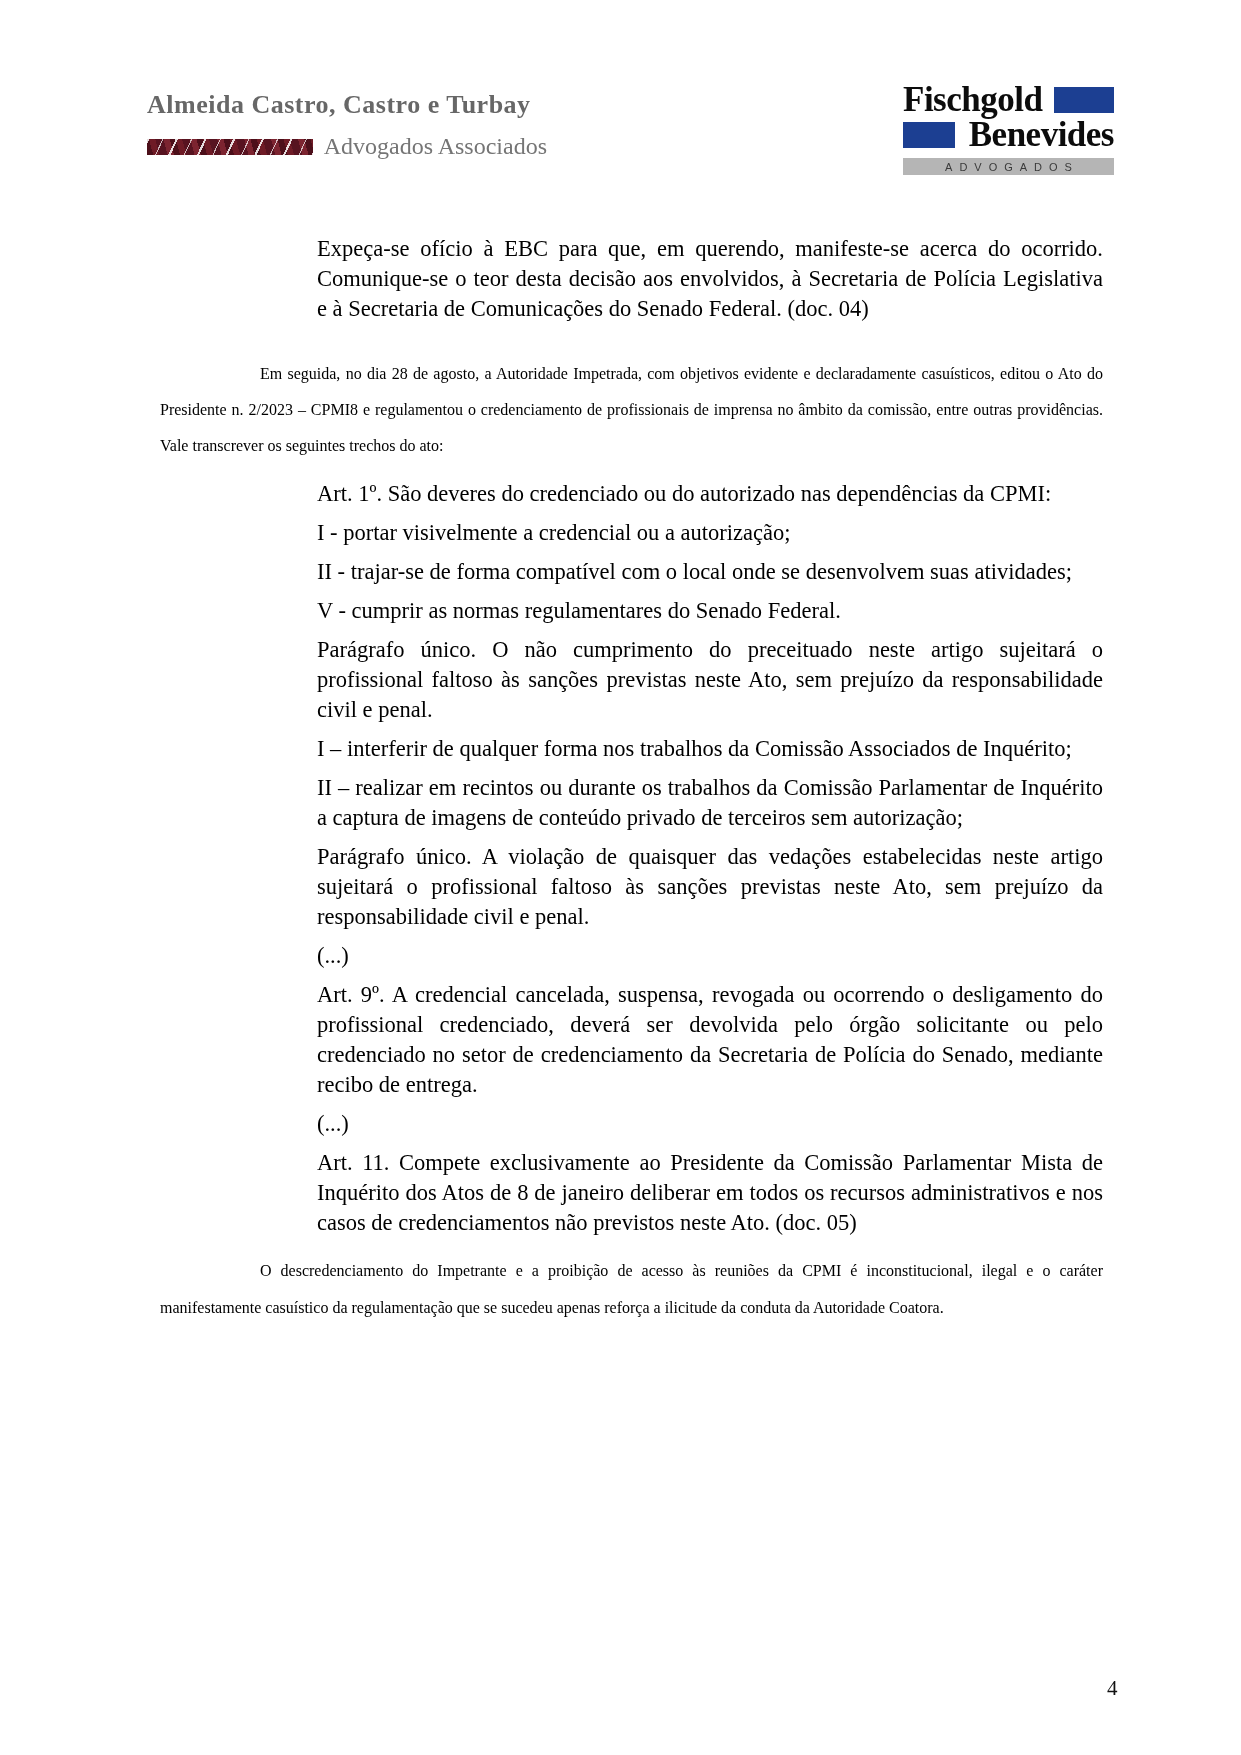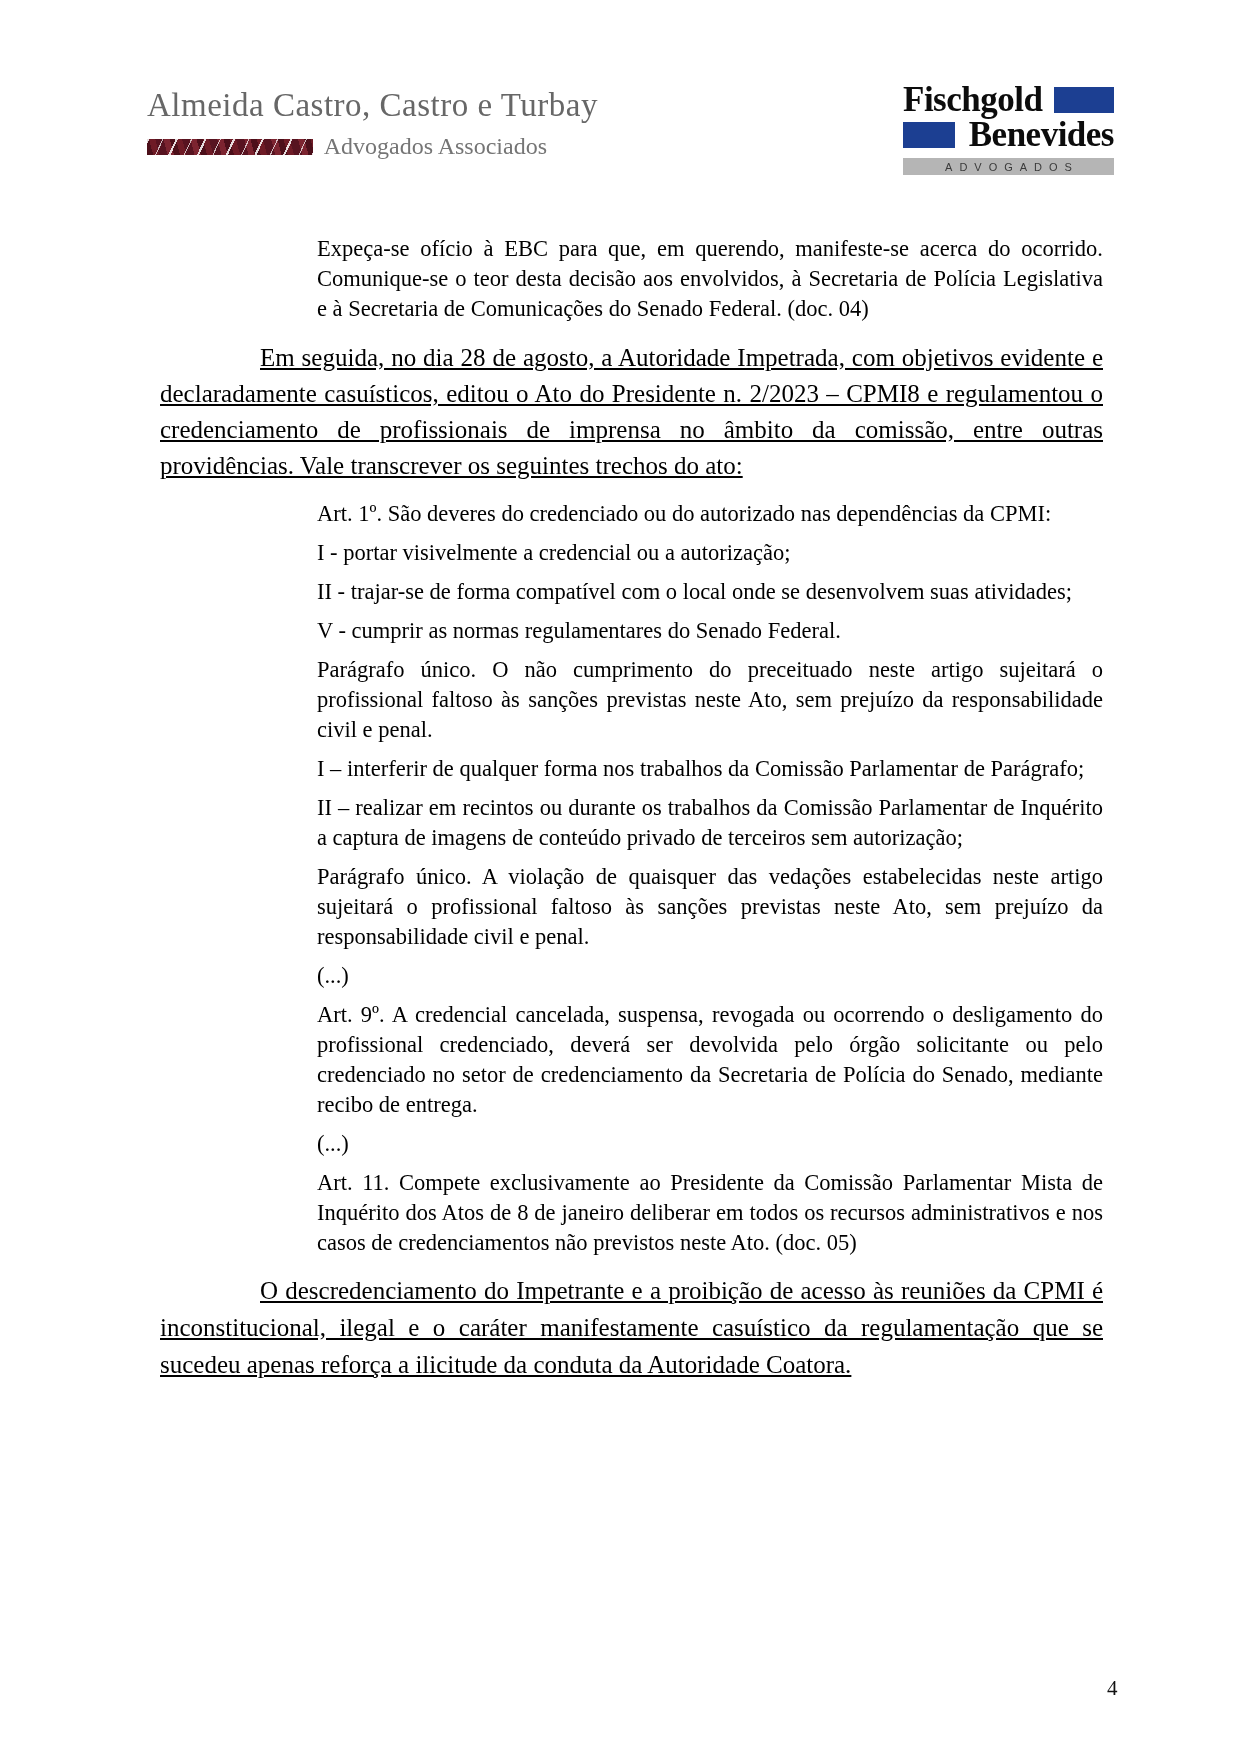--- a/index.html
+++ b/index.html
@@ -15,25 +15,26 @@
   }
 
   
   .logo-left {
     position: absolute;
     top: 88px;
     left: 147px;
     width: 400px;
   }
   .logo-left .firm-title {
-    font-size: 33px;
+    font-size: 26px;
     line-height: 34px;
     color: #676767;
     letter-spacing: 0.5px;
     white-space: nowrap;
+    font-weight: bold;
   }
   .logo-left .firm-subrow {
     display: flex;
     align-items: center;
     margin-top: 11px;
     gap: 11px;
   }
   .marble-bar {
     width: 172px;
     height: 16px;
@@ -94,26 +95,25 @@
     left: 160px;
     width: 943px;
   }
   .quote {
     margin: 0 0 12px 157px;
     font-size: 22.5px;
     line-height: 30px;
     text-align: justify;
   }
   .bodypara {
-    font-size: 25px;
+    font-size: 16px;
     line-height: 36px;
     text-align: justify;
     text-indent: 100px;
-    margin: 16px 0 0 0;
-    text-decoration: underline;
+    margin: 32px 0 0 0;
   }
   .excerpt { margin-top: 15px; }
   .excerpt p {
     margin: 0 0 9px 157px;
     font-size: 22.5px;
     line-height: 30px;
     text-align: justify;
   }
   .closing { margin-top: 14px; line-height: 37px; }
 
@@ -164,21 +164,21 @@
 
         <p>II - trajar-se de forma compatível com o local onde se desenvolvem suas atividades;</p>
 
 
 
         <p>V - cumprir as normas regulamentares do Senado Federal.</p>
 
         <p>Parágrafo único. O não cumprimento do preceituado neste artigo sujeitará o profissional faltoso às sanções previstas neste Ato, sem prejuízo da responsabilidade civil e penal.</p>
 
 
-        <p>I – interferir de qualquer forma nos trabalhos da Comissão Parlamentar de Parágrafo;</p>
+        <p>I – interferir de qualquer forma nos trabalhos da Comissão Associados de Inquérito;</p>
 
         <p>II – realizar em recintos ou durante os trabalhos da Comissão Parlamentar de Inquérito a captura de imagens de conteúdo privado de terceiros sem autorização;</p>
 
 
 
         <p>Parágrafo único. A violação de quaisquer das vedações estabelecidas neste artigo sujeitará o profissional faltoso às sanções previstas neste Ato, sem prejuízo da responsabilidade civil e penal.</p>
 
         <p>(...)</p>
 
         <p>Art. 9º. A credencial cancelada, suspensa, revogada ou ocorrendo o desligamento do profissional credenciado, deverá ser devolvida pelo órgão solicitante ou pelo credenciado no setor de credenciamento da Secretaria de Polícia do Senado, mediante recibo de entrega.</p>

